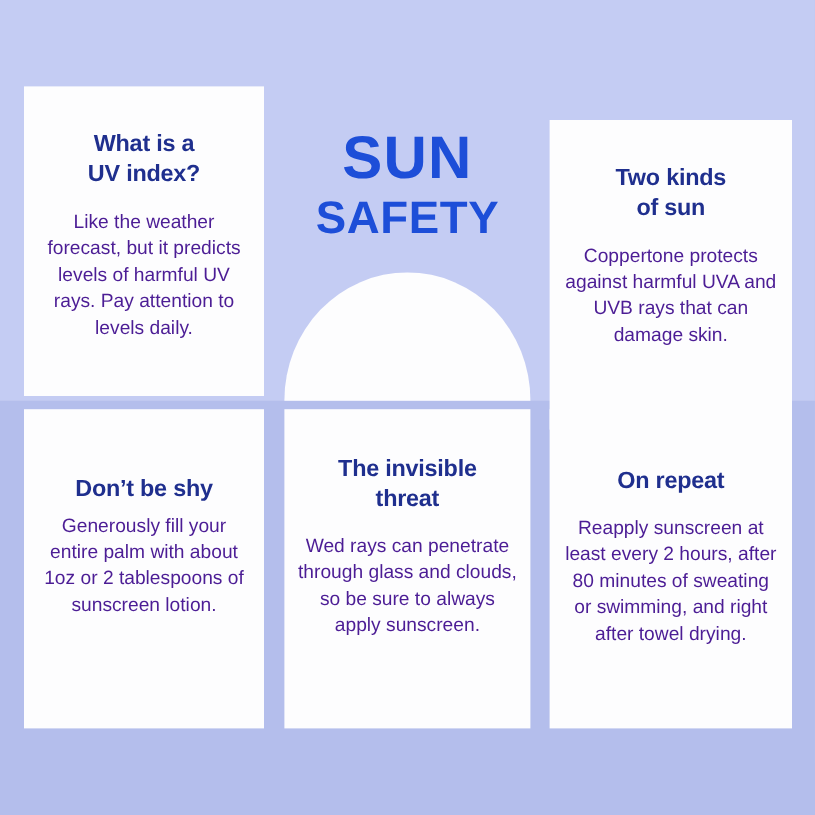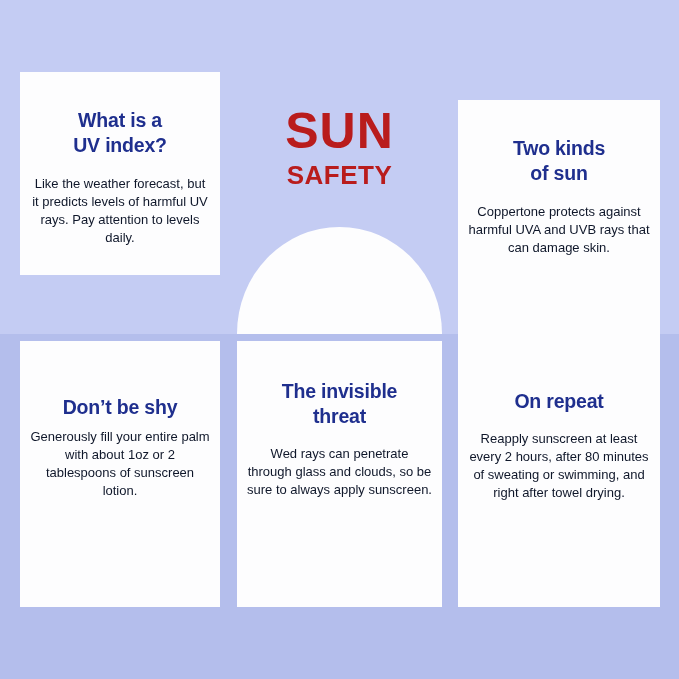--- a/index.html
+++ b/index.html
@@ -42,29 +42,29 @@
   .card h2 {
     margin: 0;
     color: #1f2f8e;
     font-size: 19.5px;
     font-weight: bold;
     line-height: 1.28;
     letter-spacing: -0.2px;
   }
   .card p {
     margin: 0;
-    color: #0f172a;
-    font-size: 13px;
+    color: #4c1d95;
+    font-size: 16px;
     line-height: 1.38;
     font-weight: 400;
   }
   
   #card-uv-index {
     left: 20px; top: 72px;
-    width: 200px; height: 203px;
+    width: 200px; height: 258px;
   }
   #card-uv-index h2 { margin-top: 36px; }
   #card-uv-index p  { margin-top: 17px; }
 
   #card-two-kinds {
     left: 458px; top: 72px;
     width: 202px; height: 258px; margin-top: 28px;
   }
   #card-two-kinds h2 { margin-top: 36px; }
   #card-two-kinds p  { margin-top: 17px; }
@@ -97,32 +97,32 @@
     left: 237px;
     top: 72px;
     width: 205px;
     height: 262px;
   }
   #center-title {
     position: absolute;
     left: 0; top: 34px;
     width: 205px;
     text-align: center;
-    color: #b91c1c;
+    color: #1d4ed8;
   }
   #center-title .word-sun {
     display: block;
     font-size: 50px;
     font-weight: bold;
     letter-spacing: 1px;
     line-height: 1.0;
   }
   #center-title .word-safety {
     display: block;
-    font-size: 26px;
+    font-size: 38px;
     font-weight: bold;
     letter-spacing: 0.5px;
     line-height: 1.2;
     margin-top: 4px;
   }
   
   #dome {
     position: absolute;
     left: 237px;
     top: 227px;

